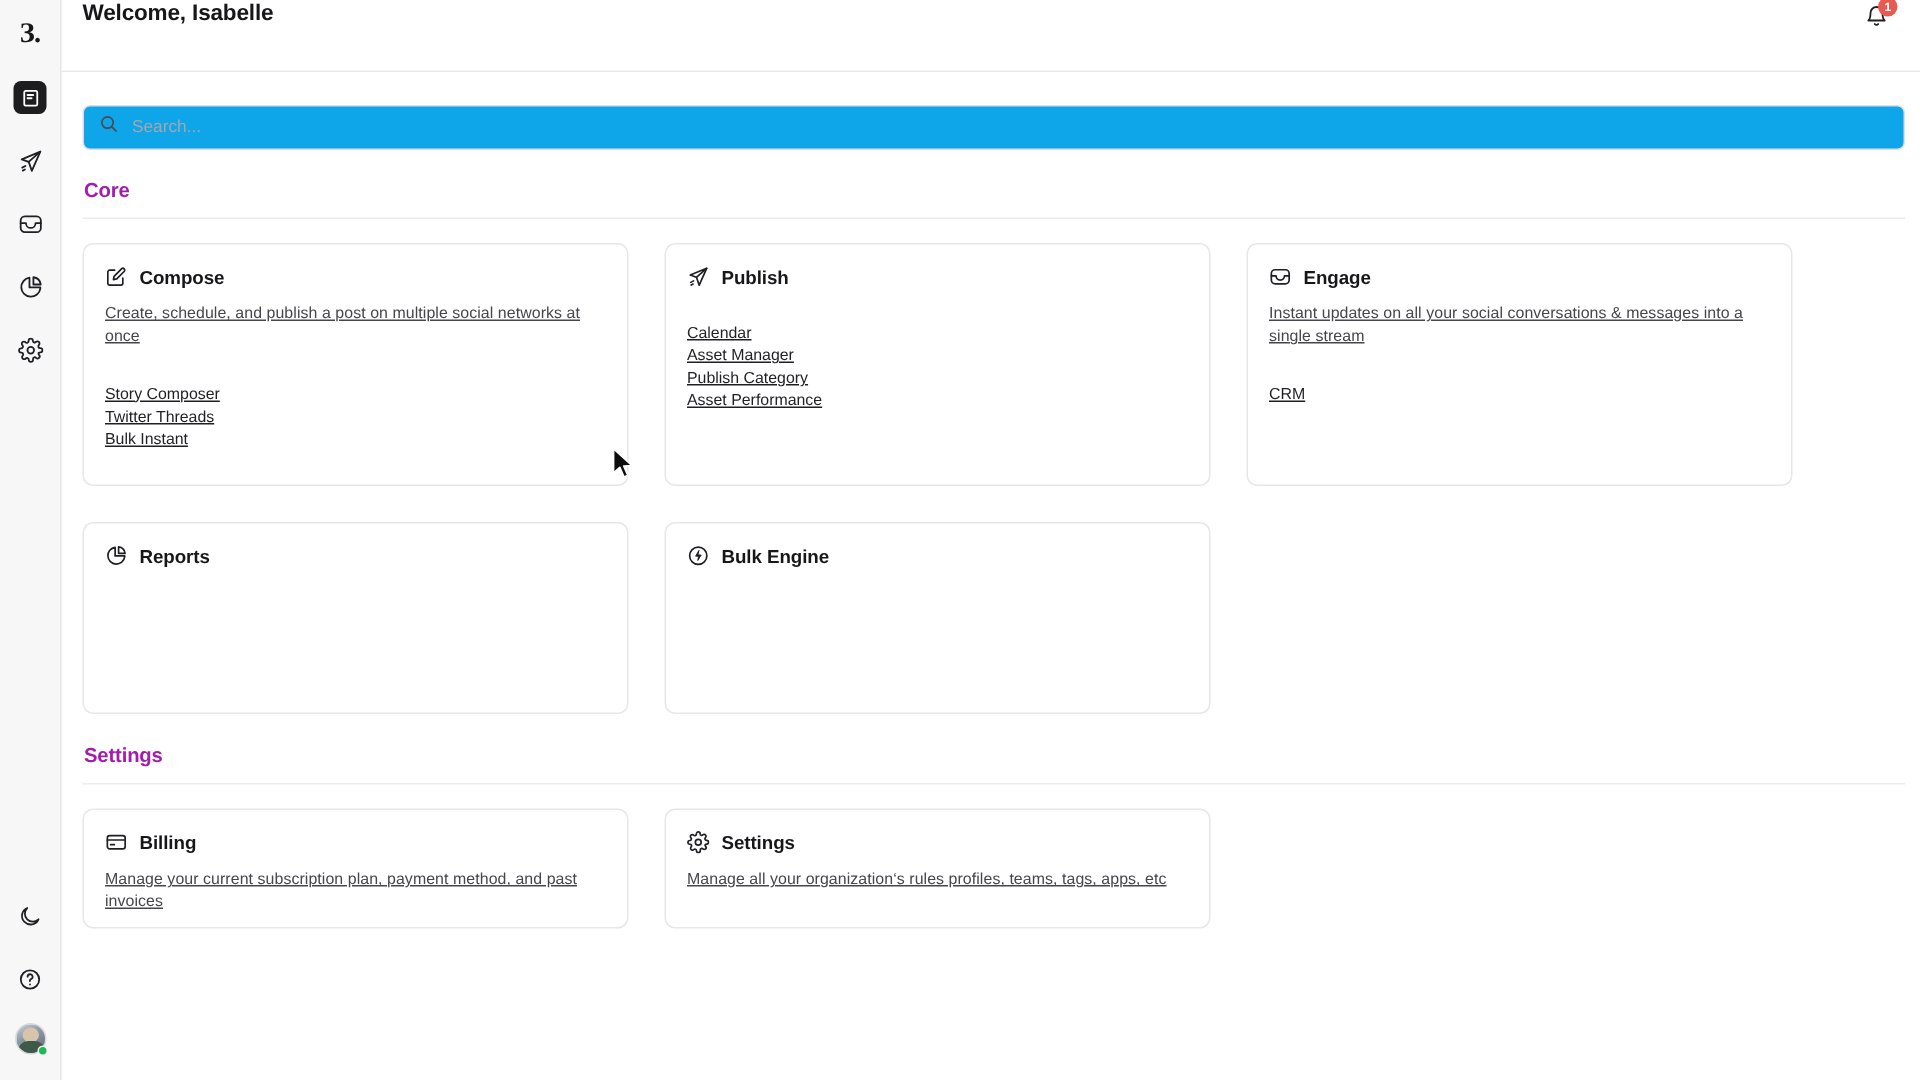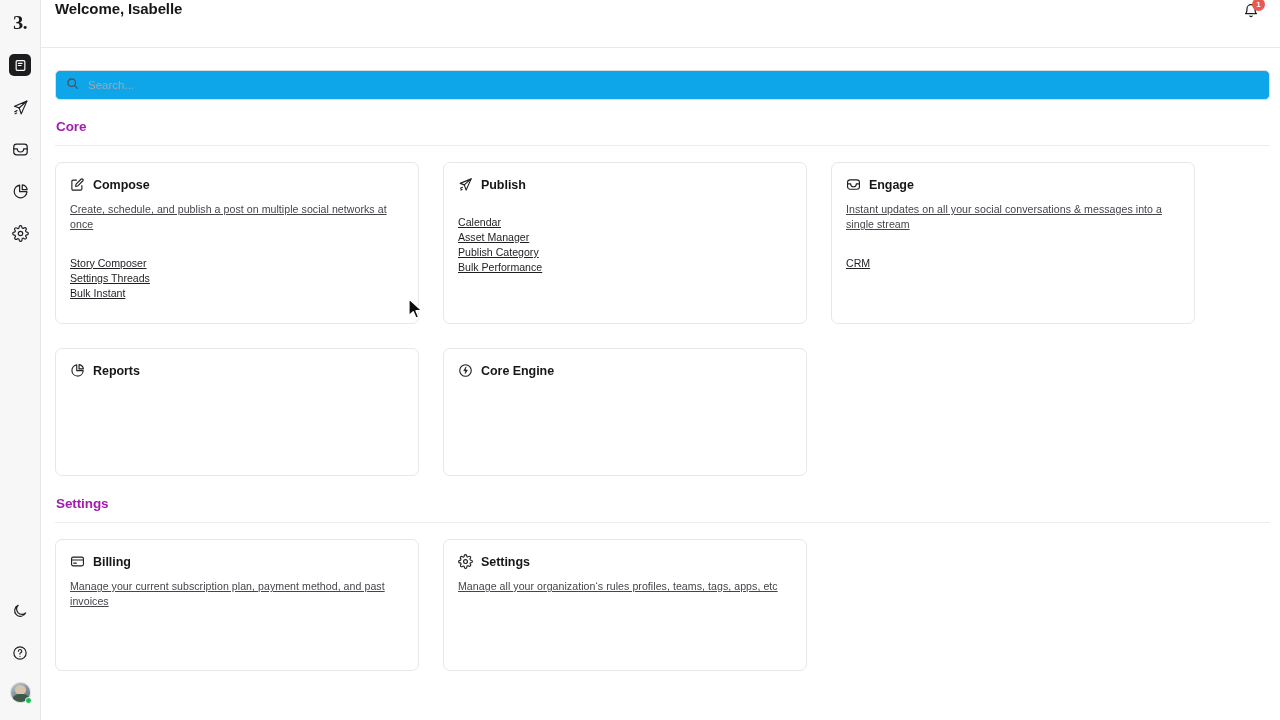--- a/index.html
+++ b/index.html
@@ -143,21 +143,21 @@
   }
   .card {
     width: 364px;
     border: 1px solid #e7e7ea; border-radius: 7px;
     background: #fff;
     padding: 14px 14px 14px 14px;
     margin-bottom: 24px;
   }
   .card.core-top { height: 162px; }
   .card.core-bot { height: 128px; }
-  .card.settings-card { height: 132px; }
+  .card.settings-card { height: 80px; }
 
   .card-head {
     display: flex; align-items: flex-end; gap: 8px;
     margin-bottom: 10px;
   }
   .card-head svg { display: block; flex: 0 0 auto; }
   .card-title {
     font-size: 12.5px; font-weight: 700; color: #17171a;
     letter-spacing: -0.05px;
   }
@@ -305,42 +305,42 @@
             <svg width="15" height="15" viewBox="0 0 24 24" fill="none" stroke="#1f1f24" stroke-width="1.8" stroke-linecap="round" stroke-linejoin="round">
               <path d="M19 13.5V19a2 2 0 0 1-2 2H5a2 2 0 0 1-2-2V7a2 2 0 0 1 2-2h5.3"></path>
               <path d="M17.6 3.6a1.9 1.9 0 0 1 2.8 2.8L12.5 14.3 9 15l.7-3.5z"></path>
             </svg>
           </span>
           <span class="card-title">Compose</span>
         </div>
         <div class="card-desc">Create, schedule, and publish a post on multiple social networks at once</div>
         <div class="card-links">
           <a class="card-link">Story Composer</a>
-          <a class="card-link">Settings Threads</a>
+          <a class="card-link">Twitter Threads</a>
           <a class="card-link">Bulk Instant</a>
         </div>
       </div>
 
       <div class="card core-top">
         <div class="card-head">
           <span>
             <svg width="15" height="15" viewBox="0 0 24 24" fill="none" stroke="#1f1f24" stroke-width="1.8" stroke-linecap="round" stroke-linejoin="round">
               <path d="M21 3L3.5 10.2 10 12.6 21 3z"></path>
                 <path d="M21 3l-8 18-2.9-8.4"></path>
                 <path d="M4 18l3-1.6"></path>
                 <path d="M4.5 20.8l2-1"></path>
             </svg>
           </span>
           <span class="card-title">Publish</span>
         </div>
         <div class="card-links">
           <a class="card-link">Calendar</a>
           <a class="card-link">Asset Manager</a>
           <a class="card-link">Publish Category</a>
-          <a class="card-link">Bulk Performance</a>
+          <a class="card-link">Asset Performance</a>
         </div>
       </div>
 
       <div class="card core-top">
         <div class="card-head">
           <span>
             <svg width="15" height="15" viewBox="0 0 24 24" fill="none" stroke="#1f1f24" stroke-width="1.8" stroke-linecap="round" stroke-linejoin="round">
               <rect x="2.5" y="4.5" width="19" height="15" rx="4"></rect>
                 <path d="M2.5 11h5a4.5 4.5 0 0 0 9 0h5"></path>
             </svg>
@@ -366,21 +366,21 @@
       </div>
 
       <div class="card core-bot">
         <div class="card-head">
           <span>
             <svg width="15" height="15" viewBox="0 0 24 24" fill="none" stroke="#1f1f24" stroke-width="1.8" stroke-linecap="round" stroke-linejoin="round">
               <circle cx="12" cy="12" r="9.2"></circle>
               <path d="M12.6 6.6L9.2 12.4h3.2l-.9 4.6 3.6-5.8h-3.2z" fill="#1f1f24" stroke-width="1"></path>
             </svg>
           </span>
-          <span class="card-title">Core Engine</span>
+          <span class="card-title">Bulk Engine</span>
         </div>
       </div>
     </div>
 
     <div class="section-title" style="margin-top:-4px">Settings</div>
     <div class="section-rule"></div>
 
     <div class="card-grid">
 
       <div class="card settings-card">

